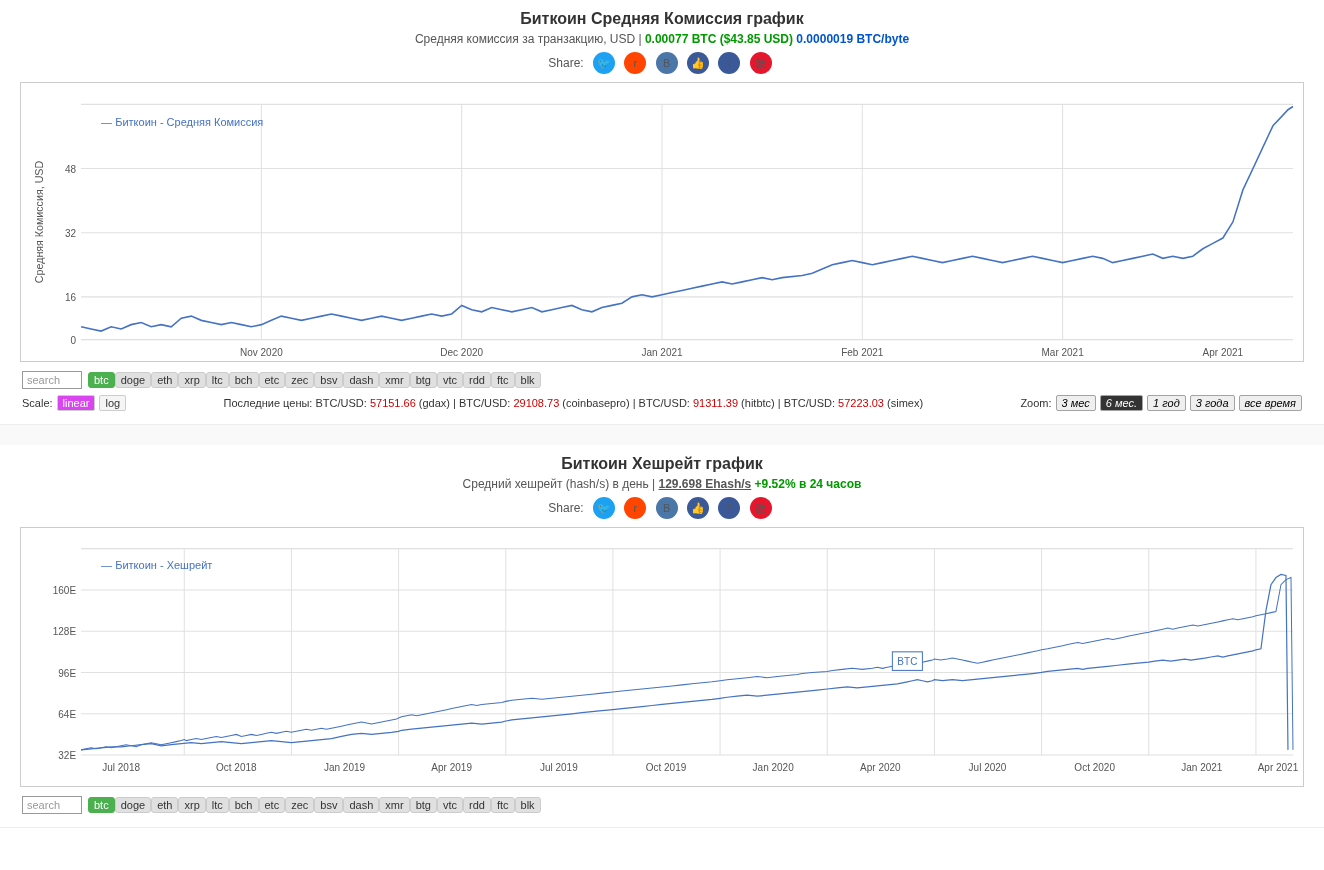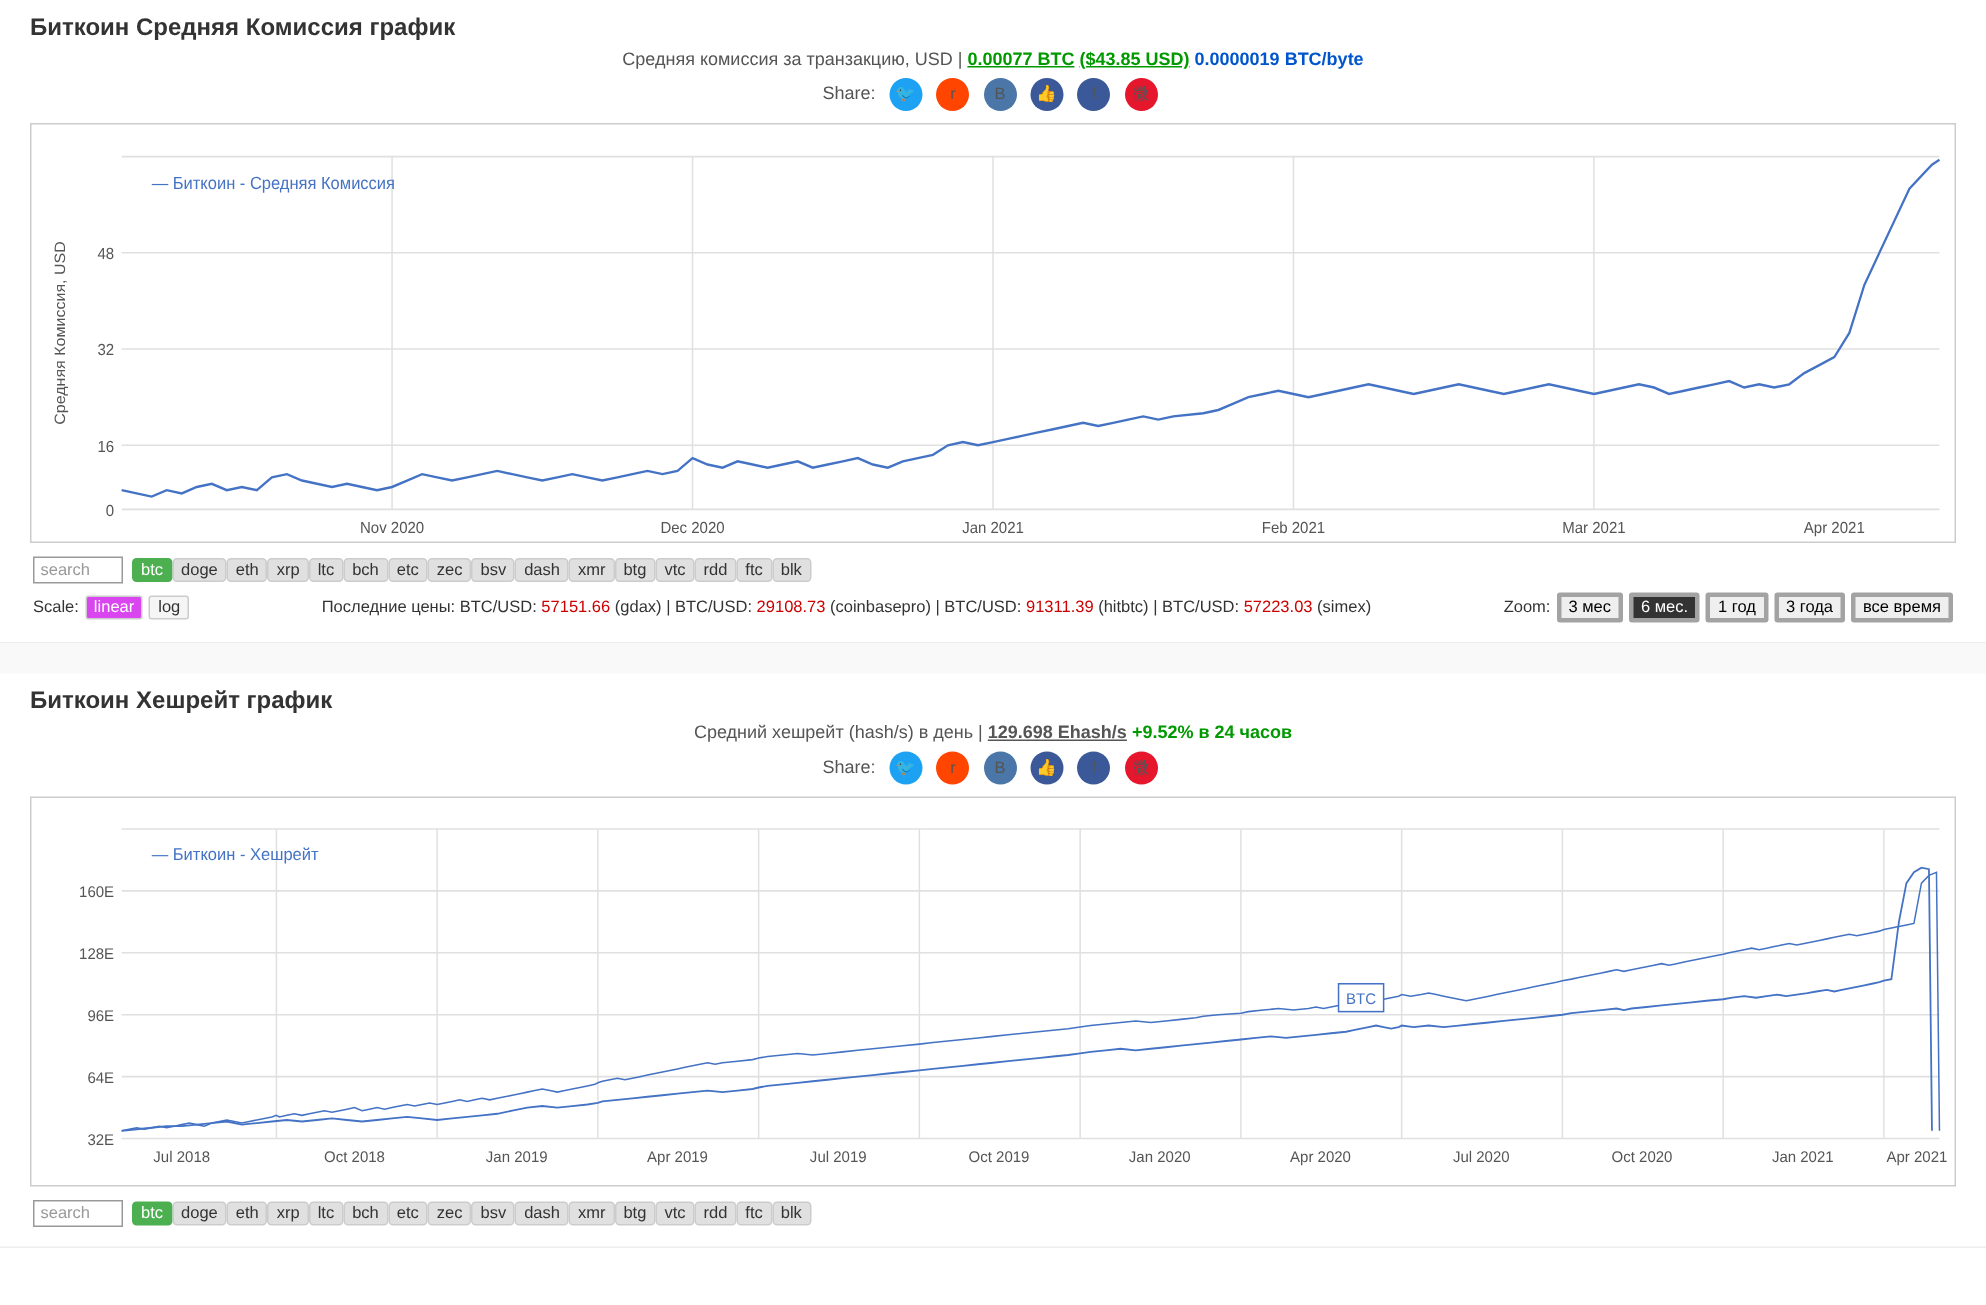--- a/index.html
+++ b/index.html
@@ -1,21 +1,21 @@
 <!DOCTYPE html>
 <html><head>
   <meta charset="utf-8">
   <style>
     * { margin: 0; padding: 0; box-sizing: border-box; }
     body { font-family: Arial, sans-serif; font-size: 12px; background: #fff; color: #333; width: 1324px; }
 
     .chart-section { padding: 10px 20px 10px 20px; border-bottom: 1px solid #eee; }
-    .chart-title { text-align: left; font-size: 16px; font-weight: bold; margin-bottom: 4px; }
+    .chart-title { text-align: center; font-size: 16px; font-weight: bold; margin-bottom: 4px; }
     .chart-subtitle { text-align: center; font-size: 12px; color: #555; margin-bottom: 6px; }
-    .chart-subtitle span.green { color: #009900; font-weight: bold; text-decoration: underline; }
+    .chart-subtitle span.green { color: #009900; font-weight: bold; }
     .chart-subtitle span.blue { color: #0055cc; font-weight: bold; }
     .share-bar { text-align: center; margin-bottom: 8px; }
     .share-bar span { color: #555; margin-right: 4px; }
     .share-btn { display: inline-block; width: 22px; height: 22px; border-radius: 50%; margin: 0 2px; text-align: center; line-height: 22px; font-size: 11px; color: #fff; cursor: pointer; }
     .share-twitter { background: #1da1f2; }
     .share-reddit { background: #ff4500; }
     .share-vk { background: #4a76a8; }
     .share-like { background: #3b5998; }
     .share-fb { background: #3b5998; }
     .share-weibo { background: #e6162d; }
@@ -28,21 +28,21 @@
     .coin-tag.active { background: #4CAF50; color: #fff; border-color: #4CAF50; }
     .coin-tag.inactive { background: #e0e0e0; color: #333; border-color: #ccc; }
 
     .scale-bar { display: flex; align-items: center; gap: 4px; padding: 3px 2px; font-size: 11px; }
     .scale-label { color: #333; }
     .scale-btn { padding: 1px 5px; border: 1px solid #ccc; border-radius: 2px; cursor: pointer; font-size: 11px; }
     .scale-btn.active { background: #d946ef; color: #fff; }
     .scale-btn.inactive { background: #f5f5f5; color: #333; }
     .prices-text { flex: 1; text-align: center; font-size: 11px; color: #333; }
     .zoom-bar { display: flex; align-items: center; gap: 4px; font-size: 11px; }
-    .zoom-btn { padding: 1px 5px; border: 3px solid #a3a3a3; border-radius: 2px; cursor: pointer; font-size: 11px; }
+    .zoom-btn { padding: 1px 5px; border: 1px solid #a3a3a3; border-radius: 2px; cursor: pointer; font-size: 11px; font-style: italic; }
     .zoom-btn.active { background: #333; color: #fff; }
 
     svg { width: 100%; height: 100%; }
     .axis-text { font-size: 10px; fill: #555; }
     .grid-line { stroke: #e0e0e0; stroke-width: 1; }
     .chart-line { fill: none; stroke: #4472C4; stroke-width: 1.5; }
     .chart-line-thin { fill: none; stroke: #4472C4; stroke-width: 1; }
 
     .section-gap { height: 20px; background: #f9f9f9; }
   </style>

